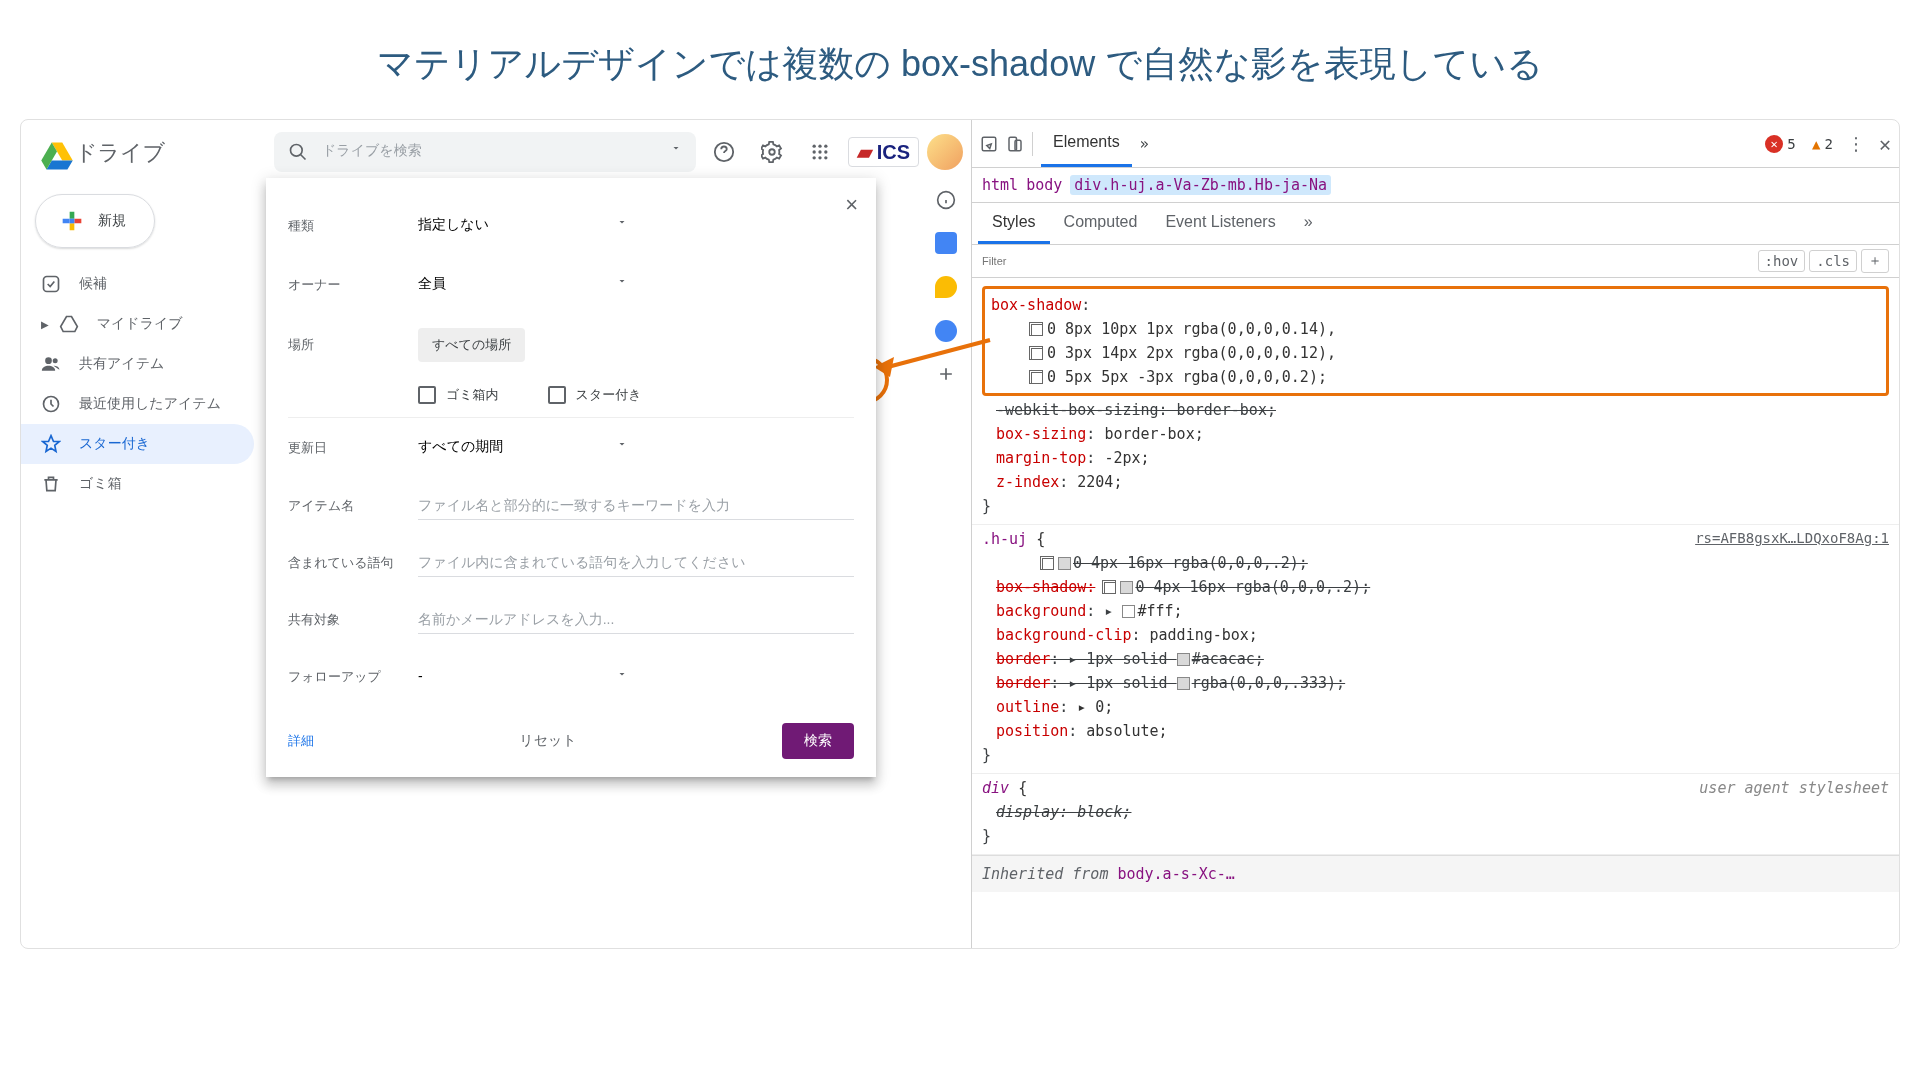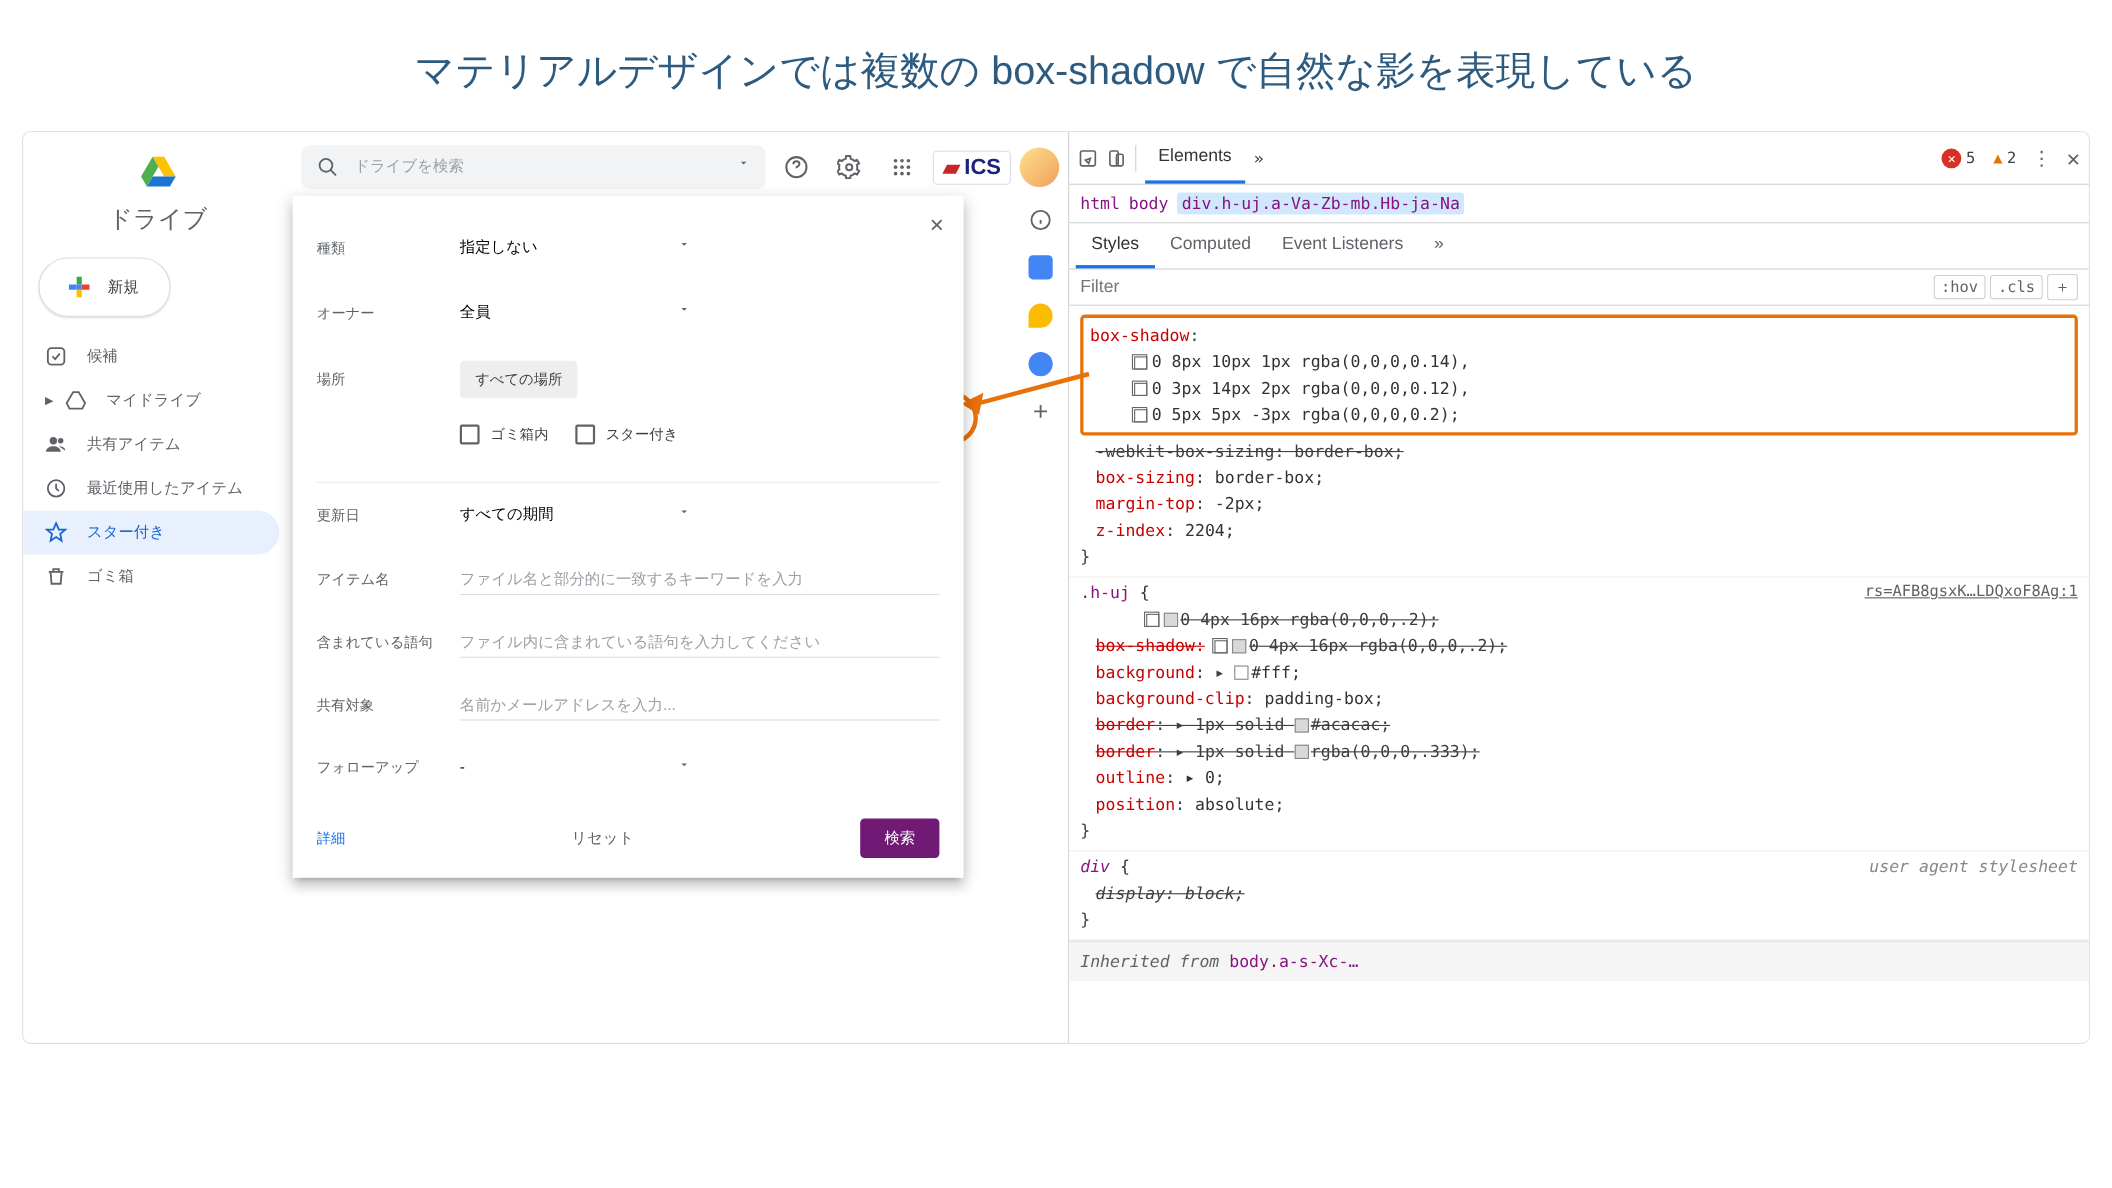--- a/index.html
+++ b/index.html
@@ -3,42 +3,42 @@
 <meta charset="utf-8">
 <style>
 *{box-sizing:border-box;margin:0;padding:0;}
 body{font-family:"Hiragino Kaku Gothic ProN","Helvetica Neue",Arial,sans-serif;background:#fff;color:#3c4043;font-size:14px;overflow:hidden;}
 .slide{width:1920px;height:1080px;position:relative;transform-origin:top left;padding:20px 20px;}
 .title{font-size:36px;color:#2d5b80;text-align:center;padding:20px 0 30px;font-weight:400;}
 .content{display:flex;height:830px;border:1px solid #e0e0e0;border-radius:8px;overflow:hidden;}
 
 .drive{flex:0 0 950px;display:flex;position:relative;}
 .sidebar{flex:0 0 245px;padding:8px 0;}
-.brand{display:flex;align-items:center;gap:10px;padding:10px 18px 20px;flex-direction:column;}
+.brand{display:flex;padding:10px 18px 20px;}
 .brand span{font-size:22px;color:#5f6368;}
 .newbtn{margin:0 14px 16px;border:1px solid #dadce0;border-radius:28px;padding:12px 22px;display:flex;align-items:center;gap:12px;font-size:14px;box-shadow:0 1px 2px rgba(60,64,67,.2);width:120px;}
 .navitem{display:flex;align-items:center;gap:18px;padding:10px 20px;font-size:14px;color:#5f6368;border-radius:0 20px 20px 0;margin-right:12px;cursor:pointer;}
 .navitem.sel{background:#e8f0fe;color:#1967d2;font-weight:500;}
 .navitem svg{flex:0 0 20px;}
 .tri{color:#5f6368;font-size:10px;margin-right:-8px;}
 
 .main{flex:1;position:relative;}
 .topbar{display:flex;align-items:center;padding:12px 8px;gap:8px;}
 .search{flex:1;background:#f1f3f4;border-radius:8px;display:flex;align-items:flex-start;padding:10px 14px;gap:14px;color:#5f6368;position:relative;}
 .search .drop{margin-left:auto;}
 .iconbtn{width:40px;height:40px;display:flex;align-items:center;justify-content:center;color:#5f6368;cursor:pointer;}
 .ics{border:1px solid #dadce0;border-radius:4px;padding:2px 8px;font-weight:bold;color:#1a237e;font-size:20px;display:flex;align-items:center;gap:4px;}
 .avatar{width:36px;height:36px;border-radius:50%;background:linear-gradient(135deg,#fde08a,#f0a060);display:flex;align-items:center;justify-content:center;}
 
 .panel{position:absolute;top:58px;left:0;width:610px;background:#fff;box-shadow:0 8px 10px 1px rgba(0,0,0,.14),0 3px 14px 2px rgba(0,0,0,.12),0 5px 5px -3px rgba(0,0,0,.2);padding:18px 22px;z-index:10;}
 .prow{display:flex;align-items:center;padding:14px 0;}
 .plabel{flex:0 0 130px;font-size:13px;color:#5f6368;}
 .pselect{flex:1;display:flex;align-items:flex-start;justify-content:space-between;padding:6px 0;border-bottom:1px solid transparent;color:#000000;font-size:14px;max-width:210px;cursor:pointer;}
 .pbadge{background:#eee;border-radius:4px;padding:8px 14px;font-size:13px;}
-.pchecks{display:flex;gap:24px;padding:10px 0 34px 130px;border-bottom:1px solid #eee;}
+.pchecks{display:flex;gap:49px;padding:10px 0 13px 130px;border-bottom:1px solid #eee;}
 .pcheck{display:flex;align-items:center;gap:10px;font-size:13px;color:#3c4043;}
 .chk{width:18px;height:18px;border:2px solid #5f6368;border-radius:2px;}
 .pinput{flex:1;border:none;border-bottom:1px solid #dadce0;padding:6px 0;font-size:14px;outline:none;color:#c2410c;}
 .pinput::placeholder{color:#9aa0a6;}
 .pfoot{display:flex;align-items:center;padding-top:18px;}
 .plink{color:#1a73e8;font-size:13px;cursor:pointer;}
 .pbtn{margin-left:auto;padding:8px 18px;font-size:14px;color:#5f6368;cursor:pointer;}
 .pbtn.primary{background:#701a75;color:#fff;border-radius:4px;padding:9px 22px;}
 .closex{position:absolute;top:14px;right:18px;font-size:22px;color:#5f6368;cursor:pointer;}
 
@@ -52,21 +52,21 @@
 .dt-err{margin-left:auto;display:flex;align-items:center;gap:4px;font-size:14px;}
 .badge-r{background:#d93025;color:#fff;border-radius:50%;width:18px;height:18px;display:inline-flex;align-items:center;justify-content:center;font-size:12px;}
 .badge-y{color:#e37400;}
 .dt-crumb{padding:8px 10px;border-bottom:1px solid #d0d0d0;font-size:15px;}
 .dt-crumb span{color:#881280;margin-right:8px;}
 .dt-crumb .sel{background:#cfe8fc;padding:1px 4px;border-radius:3px;}
 .dt-subtabs{display:flex;border-bottom:1px solid #d0d0d0;padding:0 6px;font-family:Arial,sans-serif;font-size:16px;}
 .dt-sub{padding:10px 14px;color:#5f6368;cursor:pointer;}
 .dt-sub.act{color:#333;border-bottom:3px solid #1a73e8;}
 .dt-filterrow{display:flex;align-items:center;border-bottom:1px solid #d0d0d0;padding:4px 10px;color:#5f6368;font-family:Arial,sans-serif;}
-.dt-filter{flex:1;border:none;outline:none;font-size:16px;}
+.dt-filter{flex:1;border:none;outline:none;font-size:11px;}
 .dt-tag{padding:2px 6px;border:1px solid #d0d0d0;border-radius:3px;margin-left:4px;font-family:Menlo,monospace;font-size:14px;}
 .styles{flex:1;overflow:auto;padding:4px 0;line-height:1.6;background:#fff;}
 .rule{padding:2px 10px 6px;border-bottom:1px solid #eee;position:relative;}
 .selector{color:#881280;}
 .brace{color:#333;}
 .prop{color:#c80000;}
 .val{color:#333;}
 .link{color:#5f6368;text-decoration:underline;float:right;font-size:14px;}
 .strike{text-decoration:line-through;}
 .swatch{display:inline-block;width:13px;height:13px;border:1px solid #888;vertical-align:middle;background:rgba(0,0,0,.15);margin-right:2px;}

